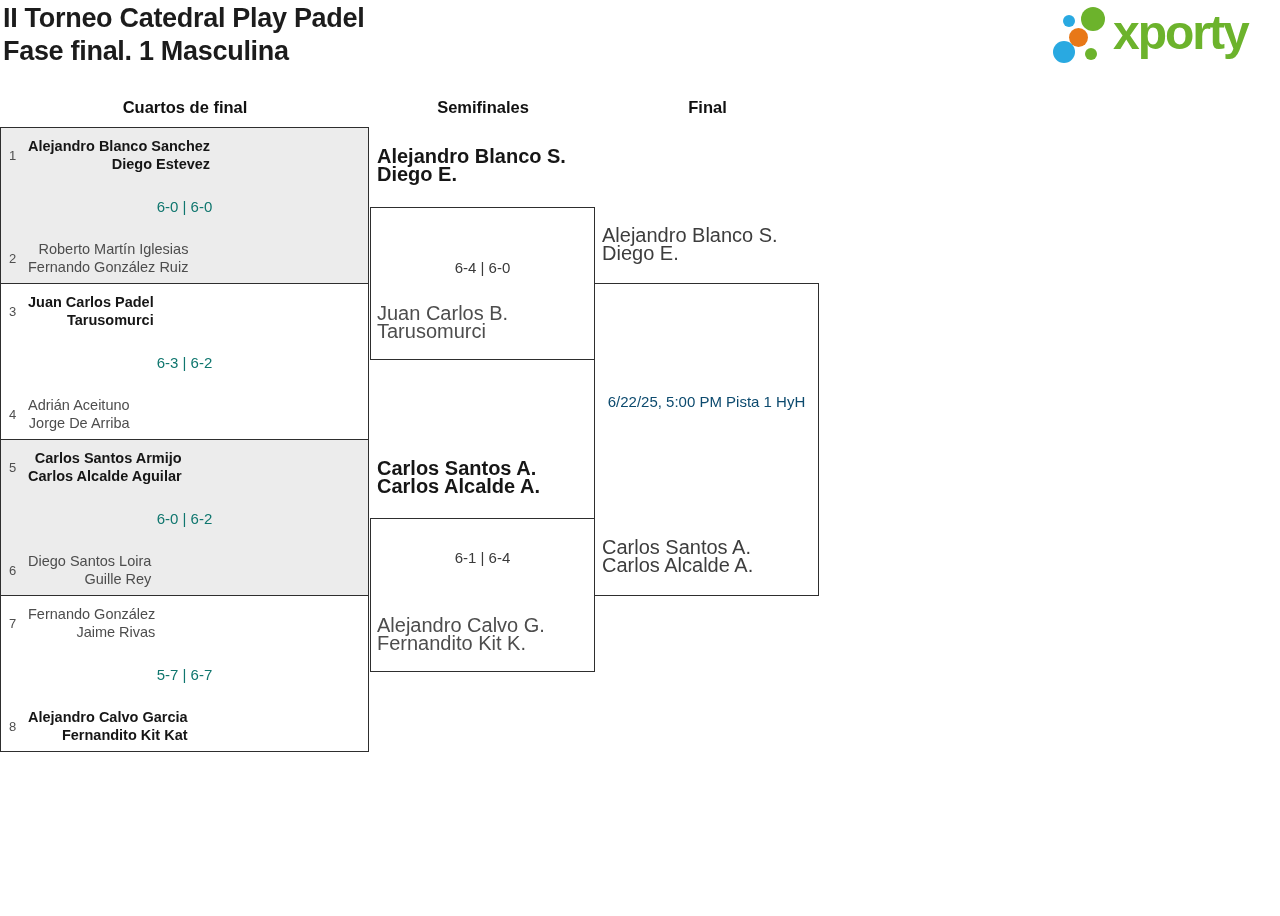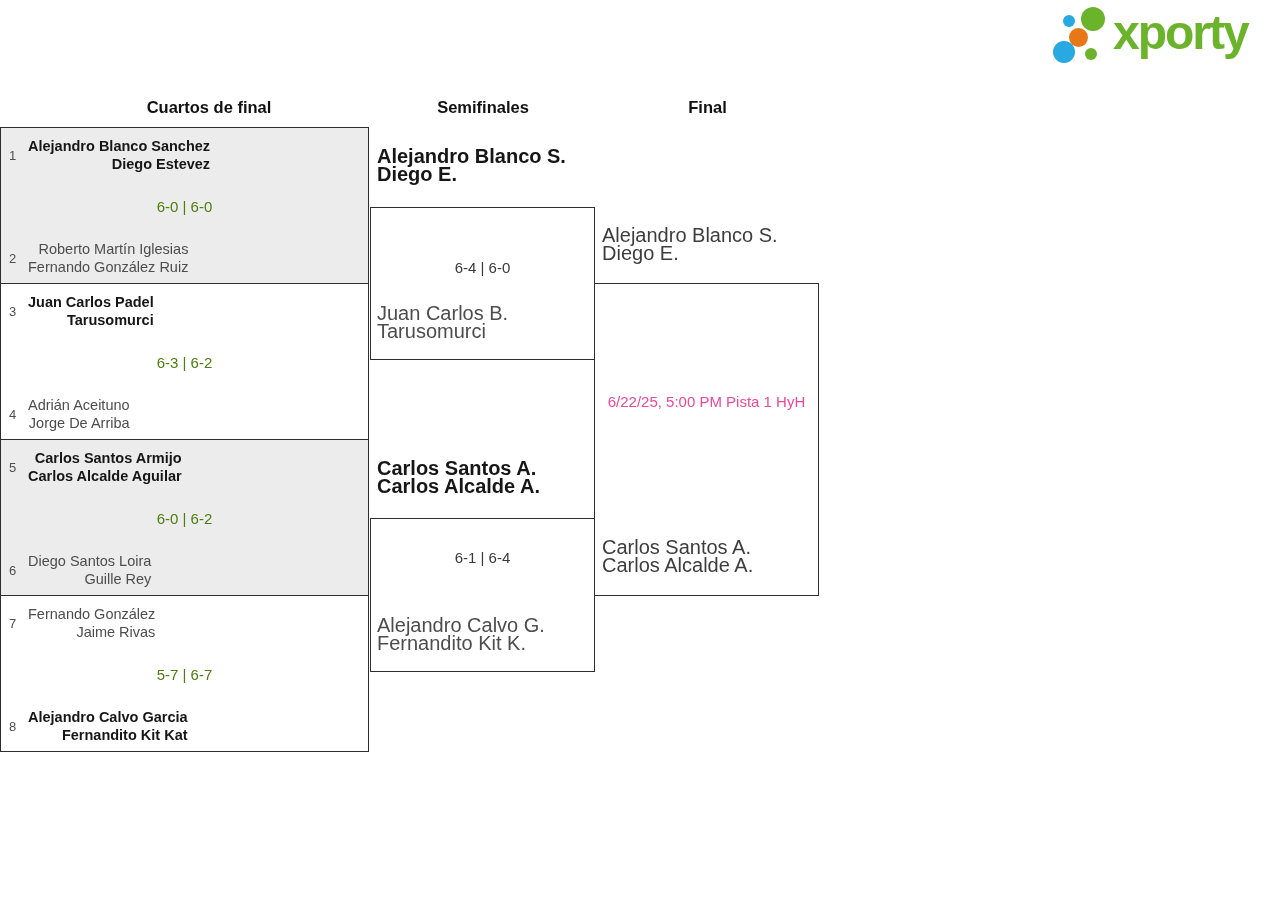--- a/index.html
+++ b/index.html
@@ -15,64 +15,68 @@
   .dot-blue-sm{left:18px;top:15px;width:12px;height:12px;background:#29a9e1;}
   .dot-green-lg{left:36px;top:7px;width:24px;height:24px;background:#6cb32c;}
   .dot-orange{left:24px;top:28px;width:19px;height:19px;background:#e87817;}
   .dot-blue-lg{left:8px;top:41px;width:22px;height:22px;background:#29a9e1;}
   .dot-green-sm{left:40px;top:48px;width:12px;height:12px;background:#6cb32c;}
   .logo-word{position:absolute;left:68px;top:5px;font-size:48px;font-weight:700;
     color:#6cb32c;letter-spacing:-2px;}
   
   .round-header{position:absolute;top:98px;font-size:16.5px;font-weight:700;
     color:#111;text-align:center;}
-  .rh-qf{left:0;width:370px;padding-left:24px;}
+  .rh-qf{left:0;width:370px;}
   .rh-sf{left:371px;width:224px;}
   .rh-f{left:595px;width:225px;}
   
   .qf-container{position:absolute;left:0;top:127px;width:367px;
     border:1px solid #2e2e2e;}
   .qf-box{position:relative;height:155px;border-bottom:1px solid #2e2e2e;background:#ffffff;}
   .qf-box:last-child{border-bottom:none;}
   .qf-box.shaded{background:#ececec;}
   .team-row{position:absolute;left:8px;right:8px;display:flex;align-items:center;}
   .team-row.top{top:9px;}
   .team-row.bottom{bottom:7px;}
   .seed{width:19px;font-size:13px;color:#4f4f4f;flex:none;}
   .names{font-size:14.5px;line-height:18px;text-align:right;}
   .names.w{font-weight:700;color:#161616;}
   .names.l{font-weight:400;color:#4d4d4d;}
   .qf-score{position:absolute;left:0;right:0;top:50%;transform:translateY(-50%);
-    text-align:center;font-size:15px;color:#4d7c0f;}
+    text-align:center;font-size:15px;color:#0f766e;}
   
   .outline{position:absolute;border:1px solid #2e2e2e;background:transparent;}
   .sf1-box{left:370px;top:207px;width:223px;height:151px;}
   .sf2-box{left:370px;top:518px;width:223px;height:152px;}
   .f-box{left:594px;top:283px;width:223px;height:311px;}
   
   .team-label{position:absolute;font-size:20px;line-height:18px;}
   .team-label.w{font-weight:700;color:#161616;}
   .team-label.l{font-weight:400;color:#4d4d4d;}
   .team-label.adv{font-weight:400;color:#3d3d3d;}
   .sf1-top{left:377px;top:147px;}
   .sf1-bottom{left:377px;top:304px;}
   .sf2-top{left:377px;top:459px;}
   .sf2-bottom{left:377px;top:616px;}
   .f-top{left:602px;top:226px;}
   .f-bottom{left:602px;top:538px;}
   .float-score{position:absolute;text-align:center;font-size:15px;color:#3a3a3a;}
   .sf1-score{left:370px;top:231px;width:225px;margin-top:28px;}
   .sf2-score{left:370px;top:549px;width:225px;}
-  .f-schedule{left:594px;top:393px;width:225px;font-size:15px;color:#ec4899;text-align:center;}
+  .f-schedule{left:594px;top:393px;width:225px;font-size:15px;color:#0c4a6e;text-align:center;}
 </style>
 </head>
 <body>
 
 <div class="stage">
 
+  <div class="page-title">
+    <div>II Torneo Catedral Play Padel</div>
+    <div>Fase final. 1 Masculina</div>
+  </div>
 
   <div class="logo">
     <span class="dot dot-blue-sm"></span>
     <span class="dot dot-green-lg"></span>
     <span class="dot dot-orange"></span>
     <span class="dot dot-blue-lg"></span>
     <span class="dot dot-green-sm"></span>
     <span class="logo-word">xporty</span>
   </div>
 

